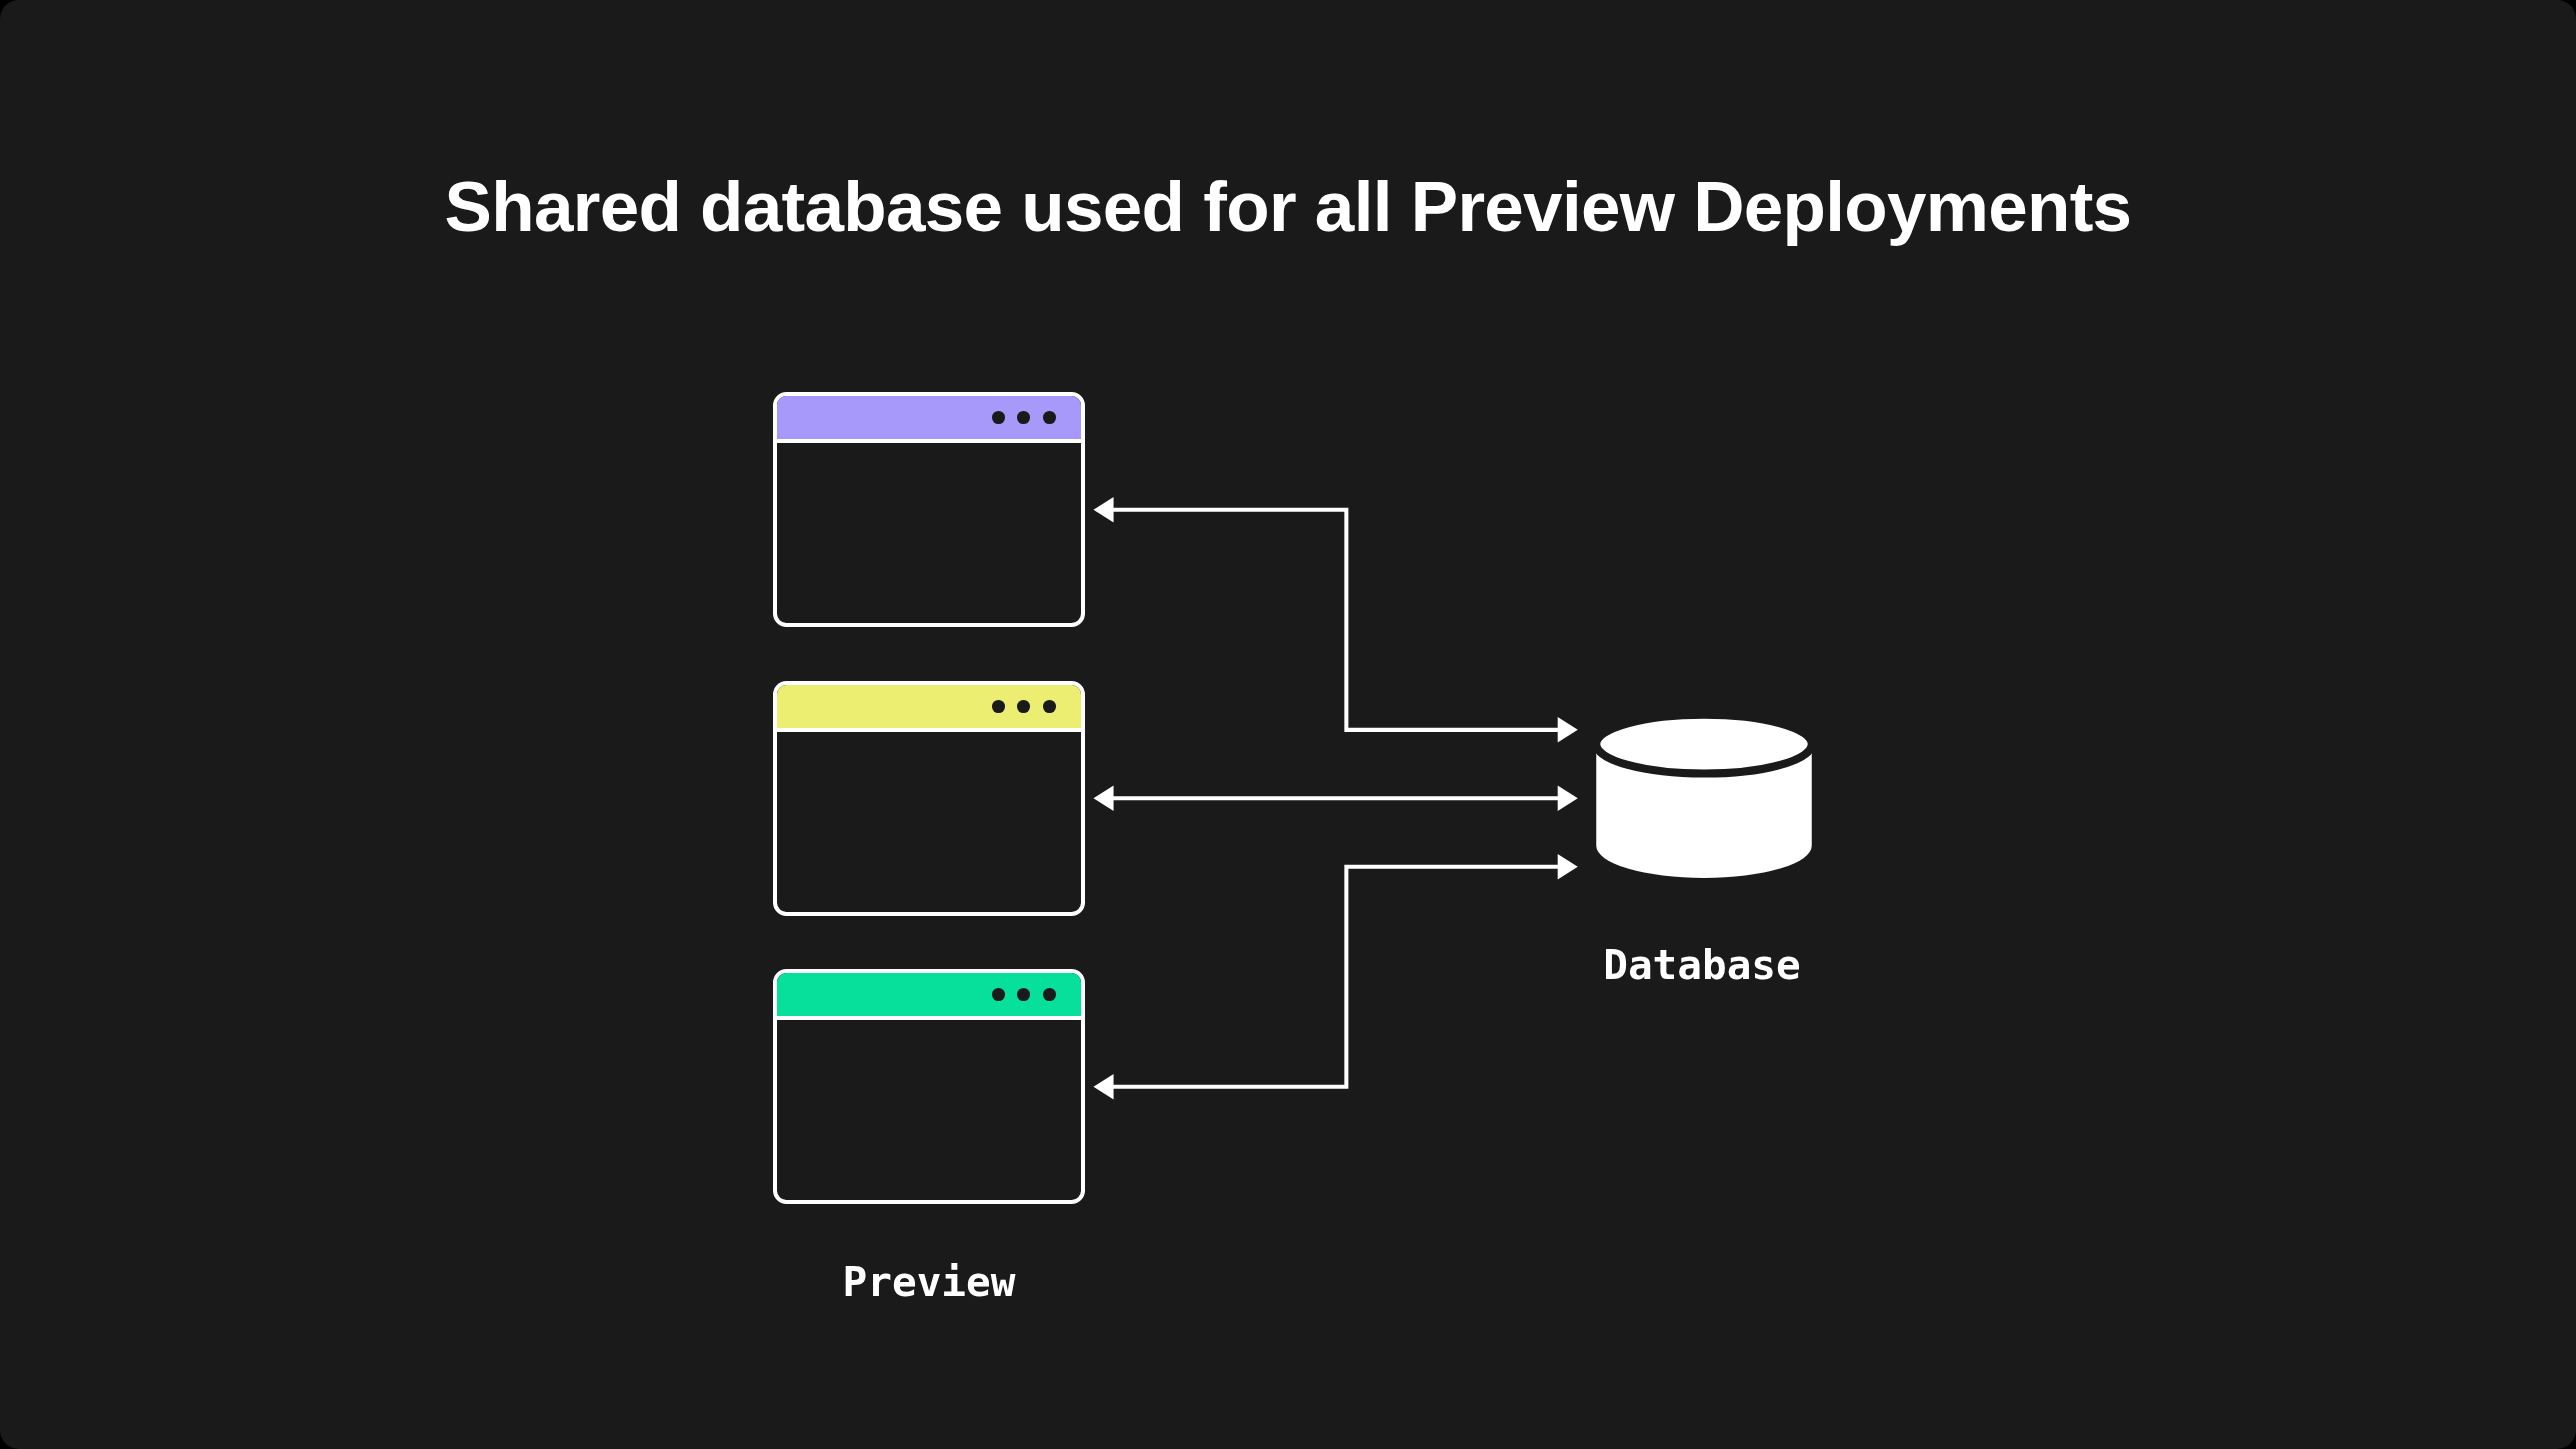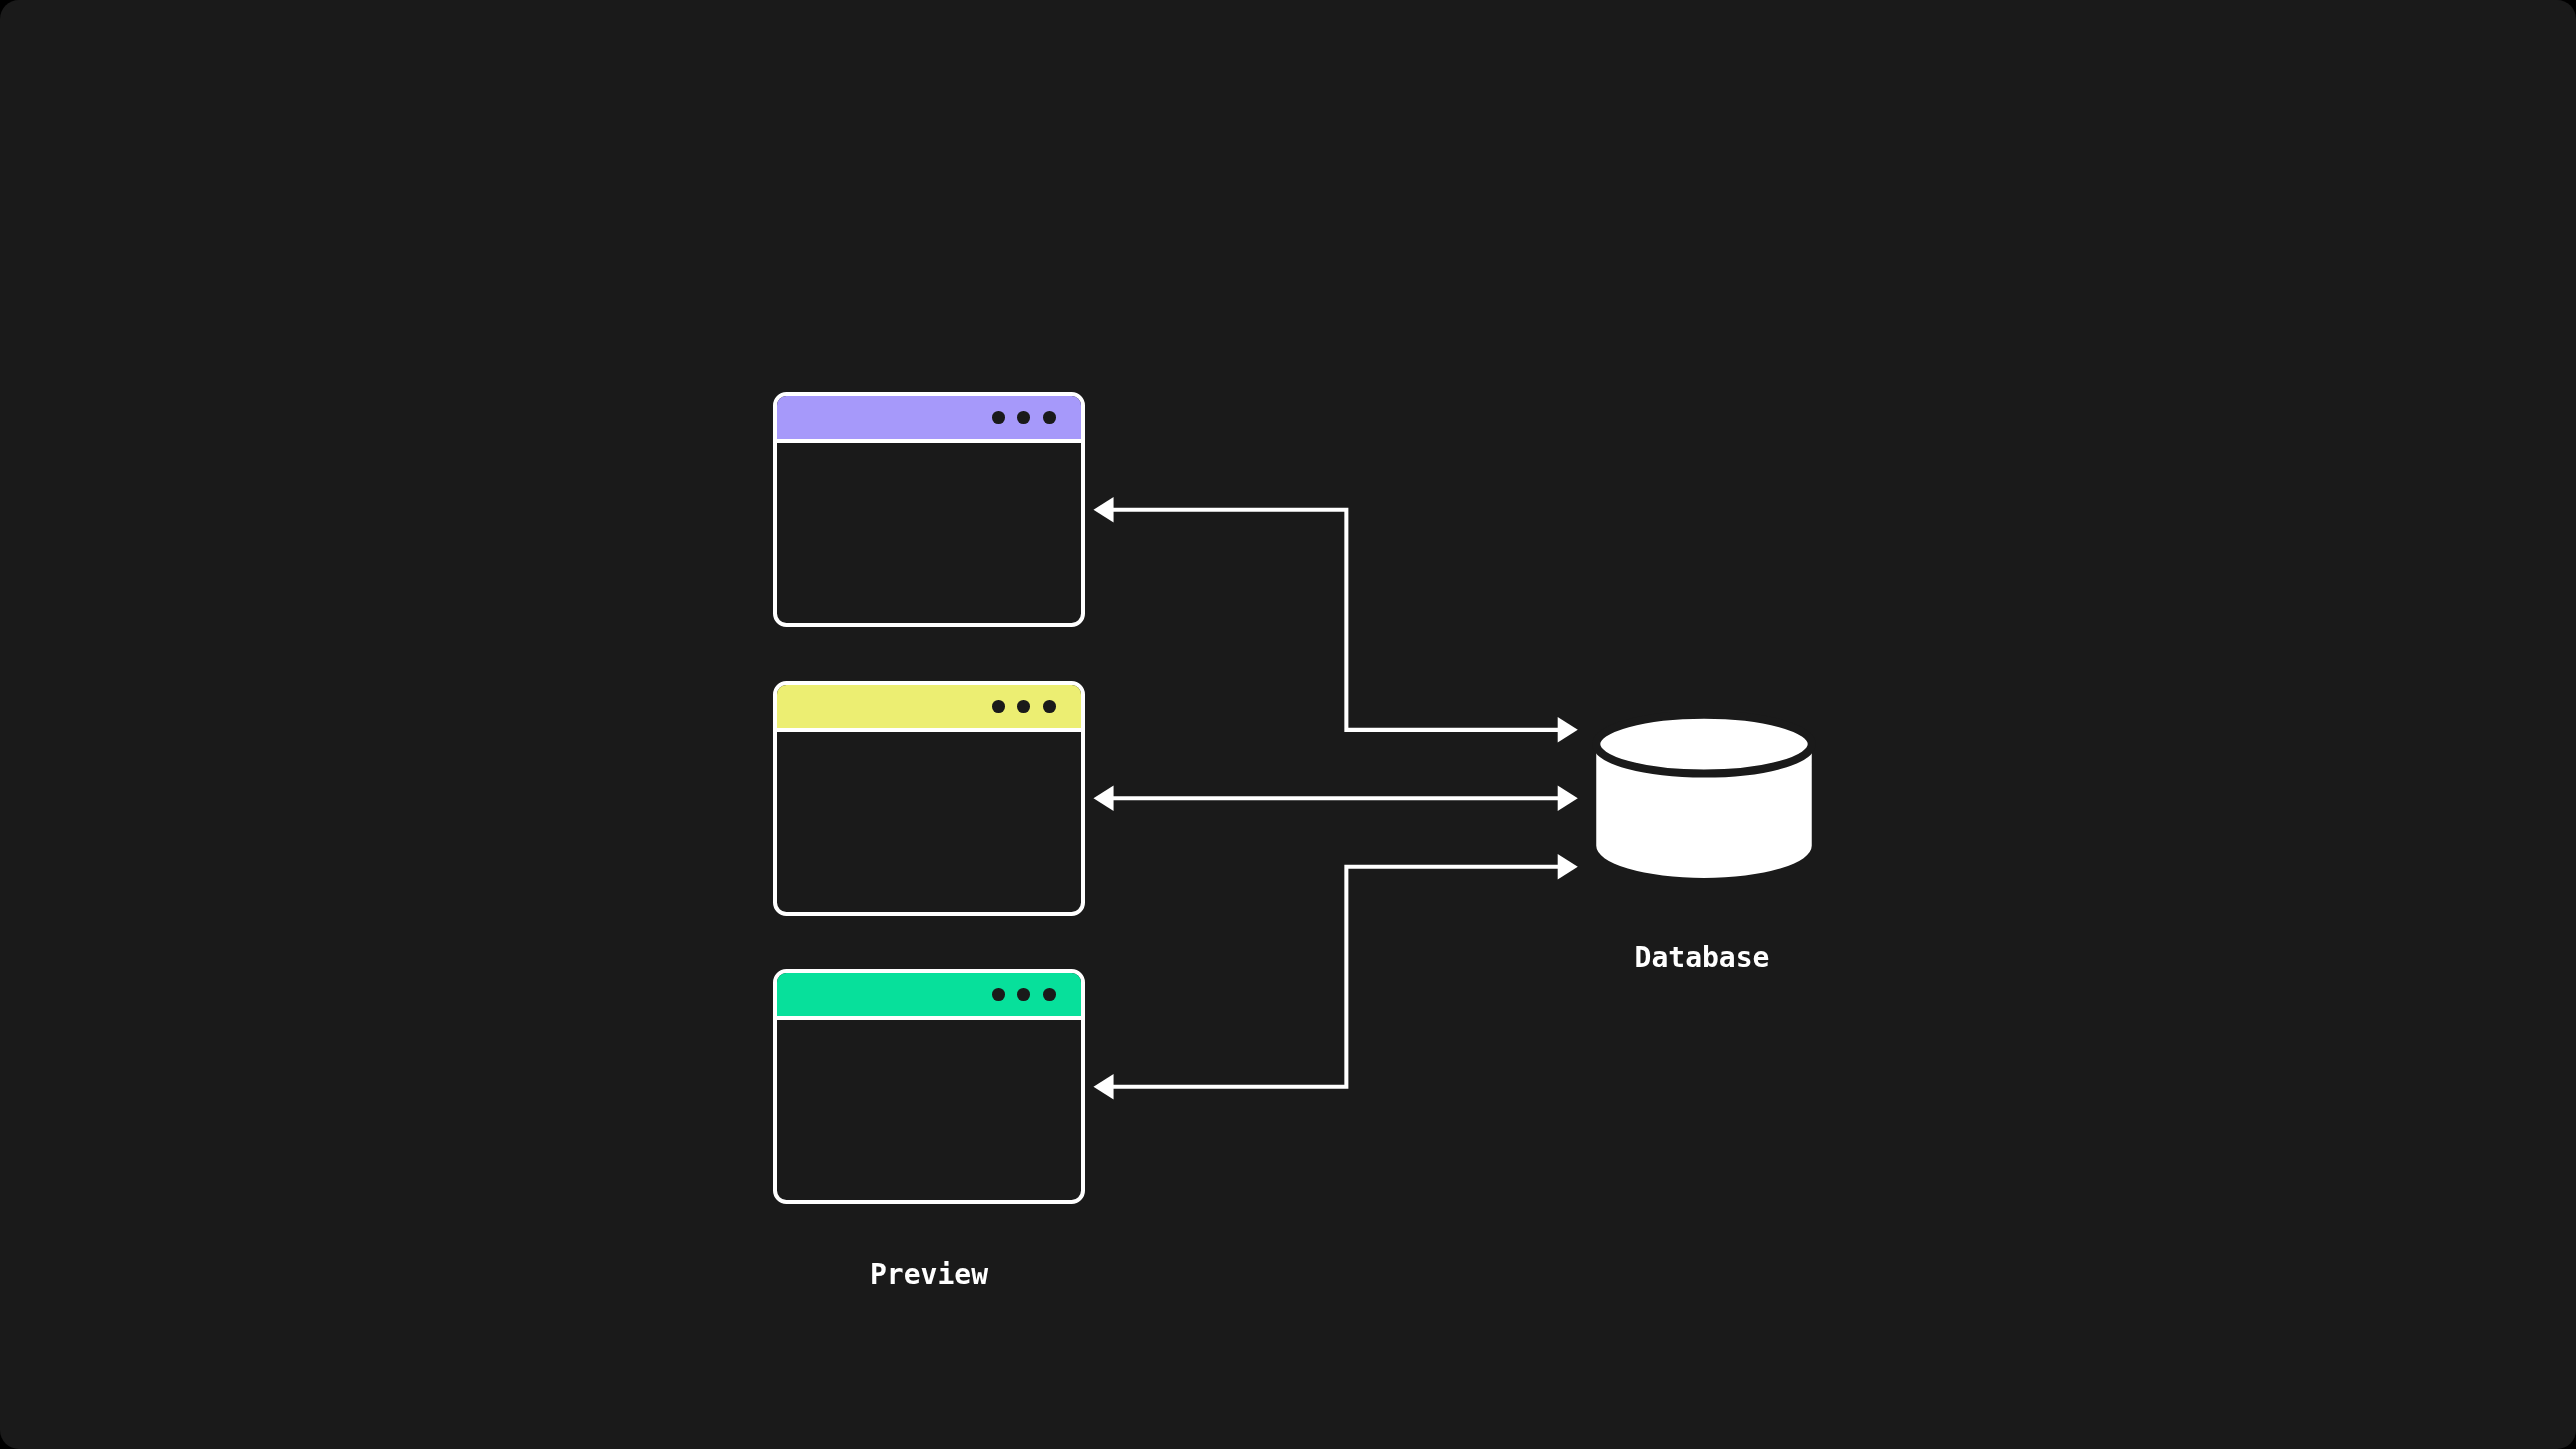--- a/index.html
+++ b/index.html
@@ -56,21 +56,21 @@
     height: 12.7px;
     border-radius: 50%;
     background: #1a1a1a;
   }
   .window-body { height: 100%; }
   .diagram-label {
     position: absolute;
     color: #ffffff;
     font-family: "DejaVu Sans Mono", monospace;
     font-weight: bold;
-    font-size: 28px;
+    font-size: 41px;
     text-align: center;
     margin: 0;
   }
   .previews-label {
     left: 773px;
     width: 312px;
     top: 1258px;
   }
   .database-label {
     left: 1578px;
@@ -89,20 +89,21 @@
     position: absolute;
     left: 1592px;
     top: 712px;
   }
 </style>
 </head>
 <body>
 
 <div class="canvas" style="background: rgb(26, 26, 26);">
 
+  <h1 class="title" style="color: rgb(255, 255, 255);">Shared database used for all Preview Deployments</h1>
 
   <div class="browser-window window-1">
     <div class="window-titlebar" style="background: rgb(166, 153, 250);">
       <span class="window-dot" style="background: rgb(26, 26, 26);"></span>
       <span class="window-dot" style="background: rgb(26, 26, 26);"></span>
       <span class="window-dot" style="background: rgb(26, 26, 26);"></span>
     </div>
     <div class="window-body"></div>
   </div>
 

